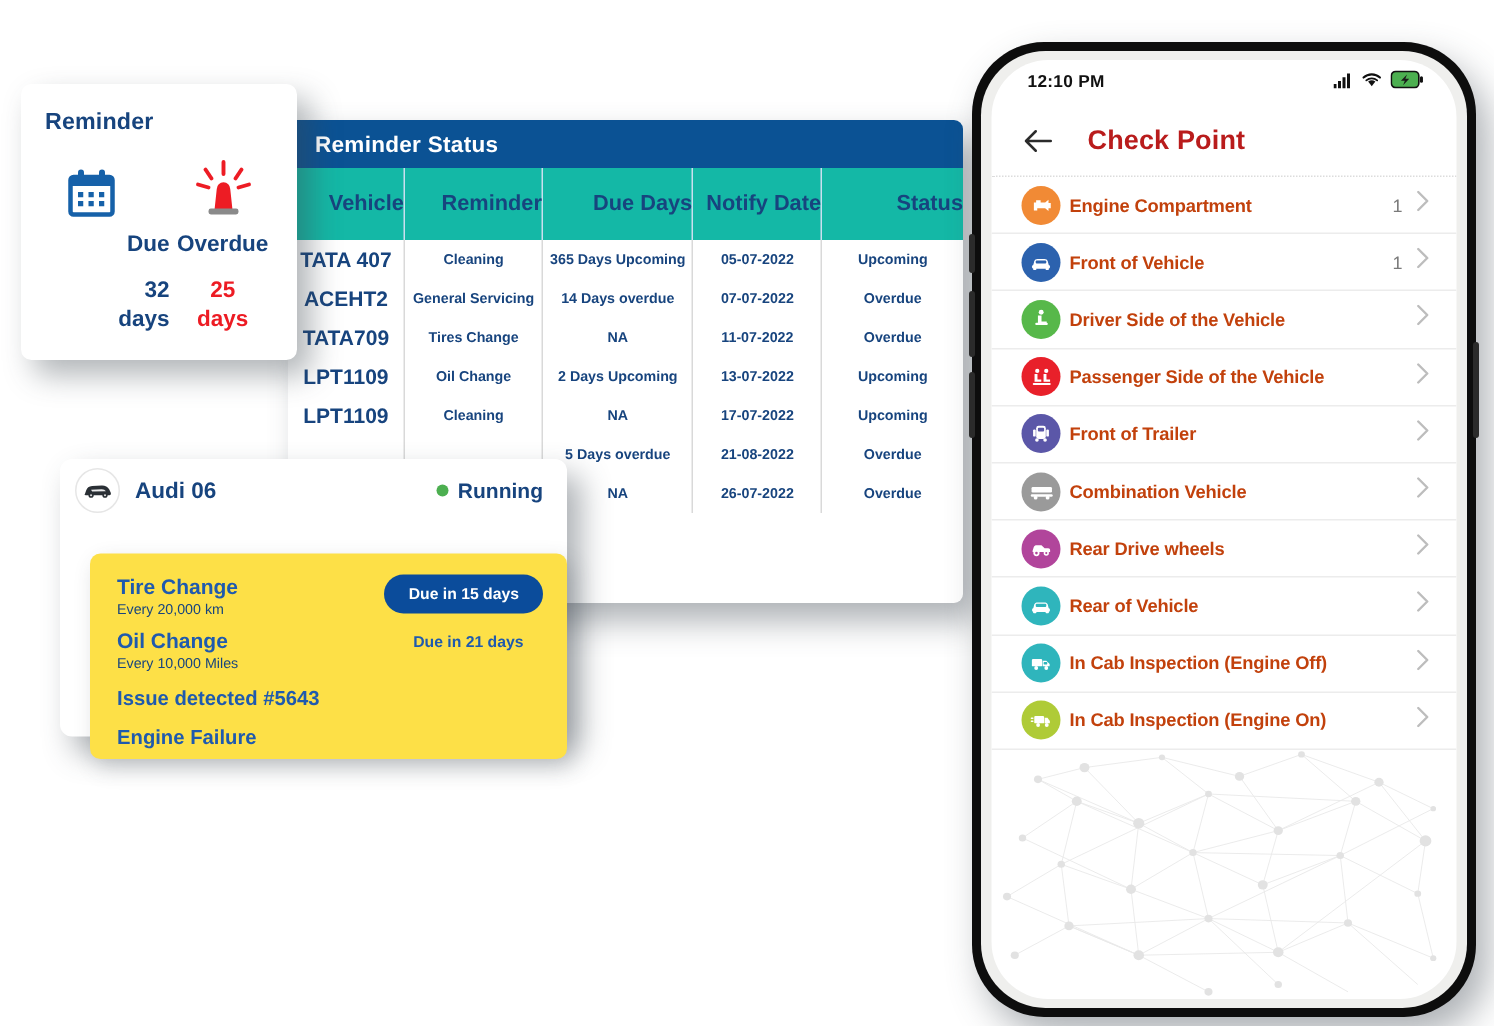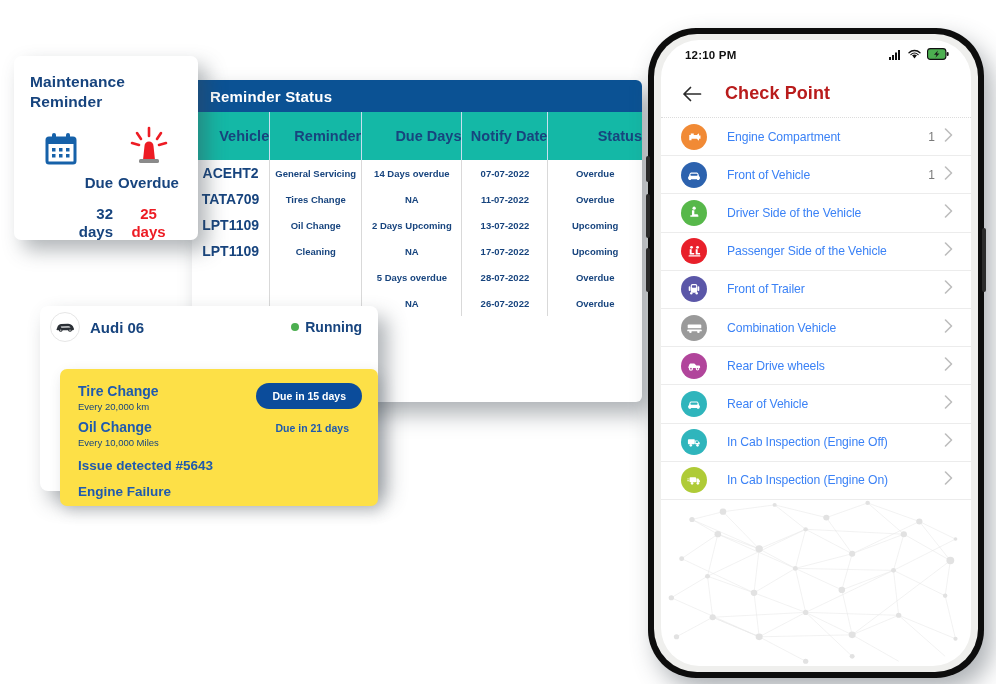--- a/index.html
+++ b/index.html
@@ -177,22 +177,22 @@
     display: flex; align-items: center;
     height: 38.2px; padding: 0 18px 0 20px;
     border-bottom: 1px solid #ececec;
   }
   .cp-ico {
     width: 26px; height: 26px; border-radius: 50%;
     flex: 0 0 auto; display: flex;
     align-items: center; justify-content: center;
   }
   .cp-label {
-    flex: 1; margin-left: 20px;
-    font-size: 12.2px; color: #3b82f6; letter-spacing: -.1px;
+    flex: 1; margin-left: 6px;
+    font-size: 12.2px; color: #c2410c; letter-spacing: -.1px; font-weight: bold;
   }
   .cp-count { font-size: 12px; color: #7a7a7a; margin-right: 9px; }
   .cp-chev { flex: 0 0 auto; }
 
   .cp-bg { flex: 1; position: relative; overflow: hidden; }
   .cp-bg svg { position: absolute; left: 0; bottom: 0; width: 100%; height: 100%; }
 </style>
 </head>
 <body>
 
@@ -214,20 +214,27 @@
         <tr>
           <th>Vehicle</th>
           <th>Reminder</th>
           <th>Due Days</th>
           <th>Notify Date</th>
           <th>Status</th>
         </tr>
       </thead>
       <tbody>
         <tr>
+          <td class="vehicle">TATA 407</td>
+          <td>Cleaning</td>
+          <td>365 Days Upcoming</td>
+          <td>05-07-2022</td>
+          <td>Upcoming</td>
+        </tr>
+        <tr>
           <td class="vehicle">ACEHT2</td>
           <td>General Servicing</td>
           <td>14 Days overdue</td>
           <td>07-07-2022</td>
           <td>Overdue</td>
         </tr>
         <tr>
           <td class="vehicle">TATA709</td>
           <td>Tires Change</td>
           <td>NA</td>
@@ -245,37 +252,36 @@
           <td class="vehicle">LPT1109</td>
           <td>Cleaning</td>
           <td>NA</td>
           <td>17-07-2022</td>
           <td>Upcoming</td>
         </tr>
         <tr>
           <td class="vehicle"></td>
           <td></td>
           <td>5 Days overdue</td>
-          <td>28-07-2022</td>
+          <td>21-08-2022</td>
           <td>Overdue</td>
         </tr>
         <tr>
           <td class="vehicle"></td>
           <td></td>
           <td>NA</td>
           <td>26-07-2022</td>
           <td>Overdue</td>
         </tr>
       </tbody>
     </table>
   </div>
 
   <div class="mr-card">
     <div class="mr-title">
-      <div>Maintenance</div>
       <div>Reminder</div>
     </div>
     <div class="mr-cols">
       <div class="mr-col">
         <div class="mr-ico">
           <svg width="38" height="38" viewBox="0 0 38 38">
             <rect x="5" y="8" width="28" height="25" rx="2" fill="none" stroke="#1661A9" stroke-width="3"></rect>
             <rect x="5" y="8" width="28" height="6" fill="#1661A9"></rect>
             <rect x="10" y="3" width="4" height="7" rx="2" fill="#1661A9"></rect>
             <rect x="24" y="3" width="4" height="7" rx="2" fill="#1661A9"></rect>

